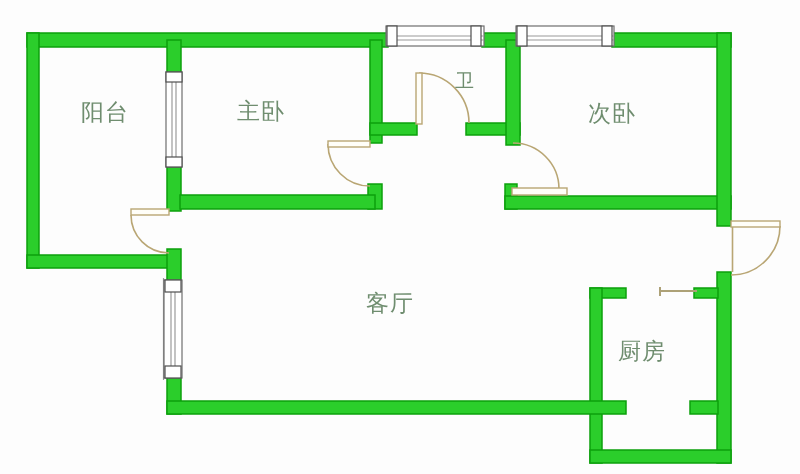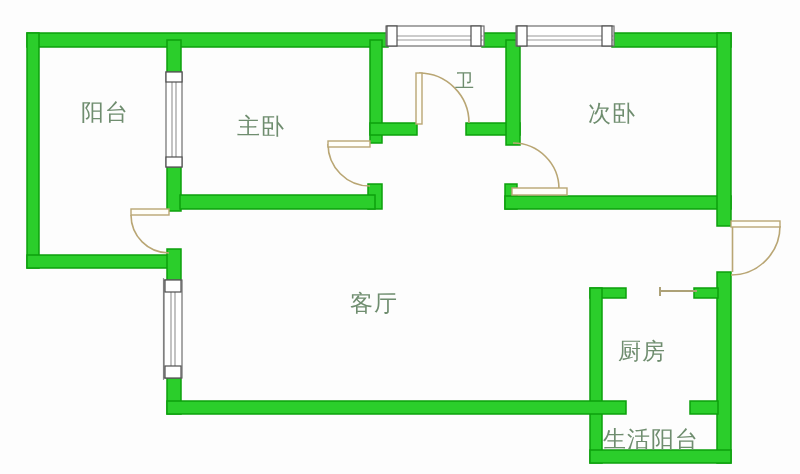--- a/index.html
+++ b/index.html
@@ -119,19 +119,18 @@
       </g>
     </g>
 
     <g>
       <line class="counter-line" x1="660" y1="291" x2="697" y2="291"></line>
       <line class="counter-line" x1="660" y1="287" x2="660" y2="296"></line>
     </g>
   </svg>
 
   <div class="room-label" style="left:105px;top:112px">阳台</div>
-  <div class="room-label" style="left:261px;top:126px">主卧</div>
+  <div class="room-label" style="left:261px;top:111px">主卧</div>
   <div class="room-label small" style="left:465px;top:80px">卫</div>
   <div class="room-label" style="left:612px;top:113px">次卧</div>
-  <div class="room-label" style="left:374px;top:303px">客厅</div>
+  <div class="room-label" style="left:390px;top:303px">客厅</div>
   <div class="room-label" style="left:642px;top:351px">厨房</div>
-  <div class="room-label" style="left:651px;top:439px">生活阳台</div>
 </div>
 
 </body></html>

